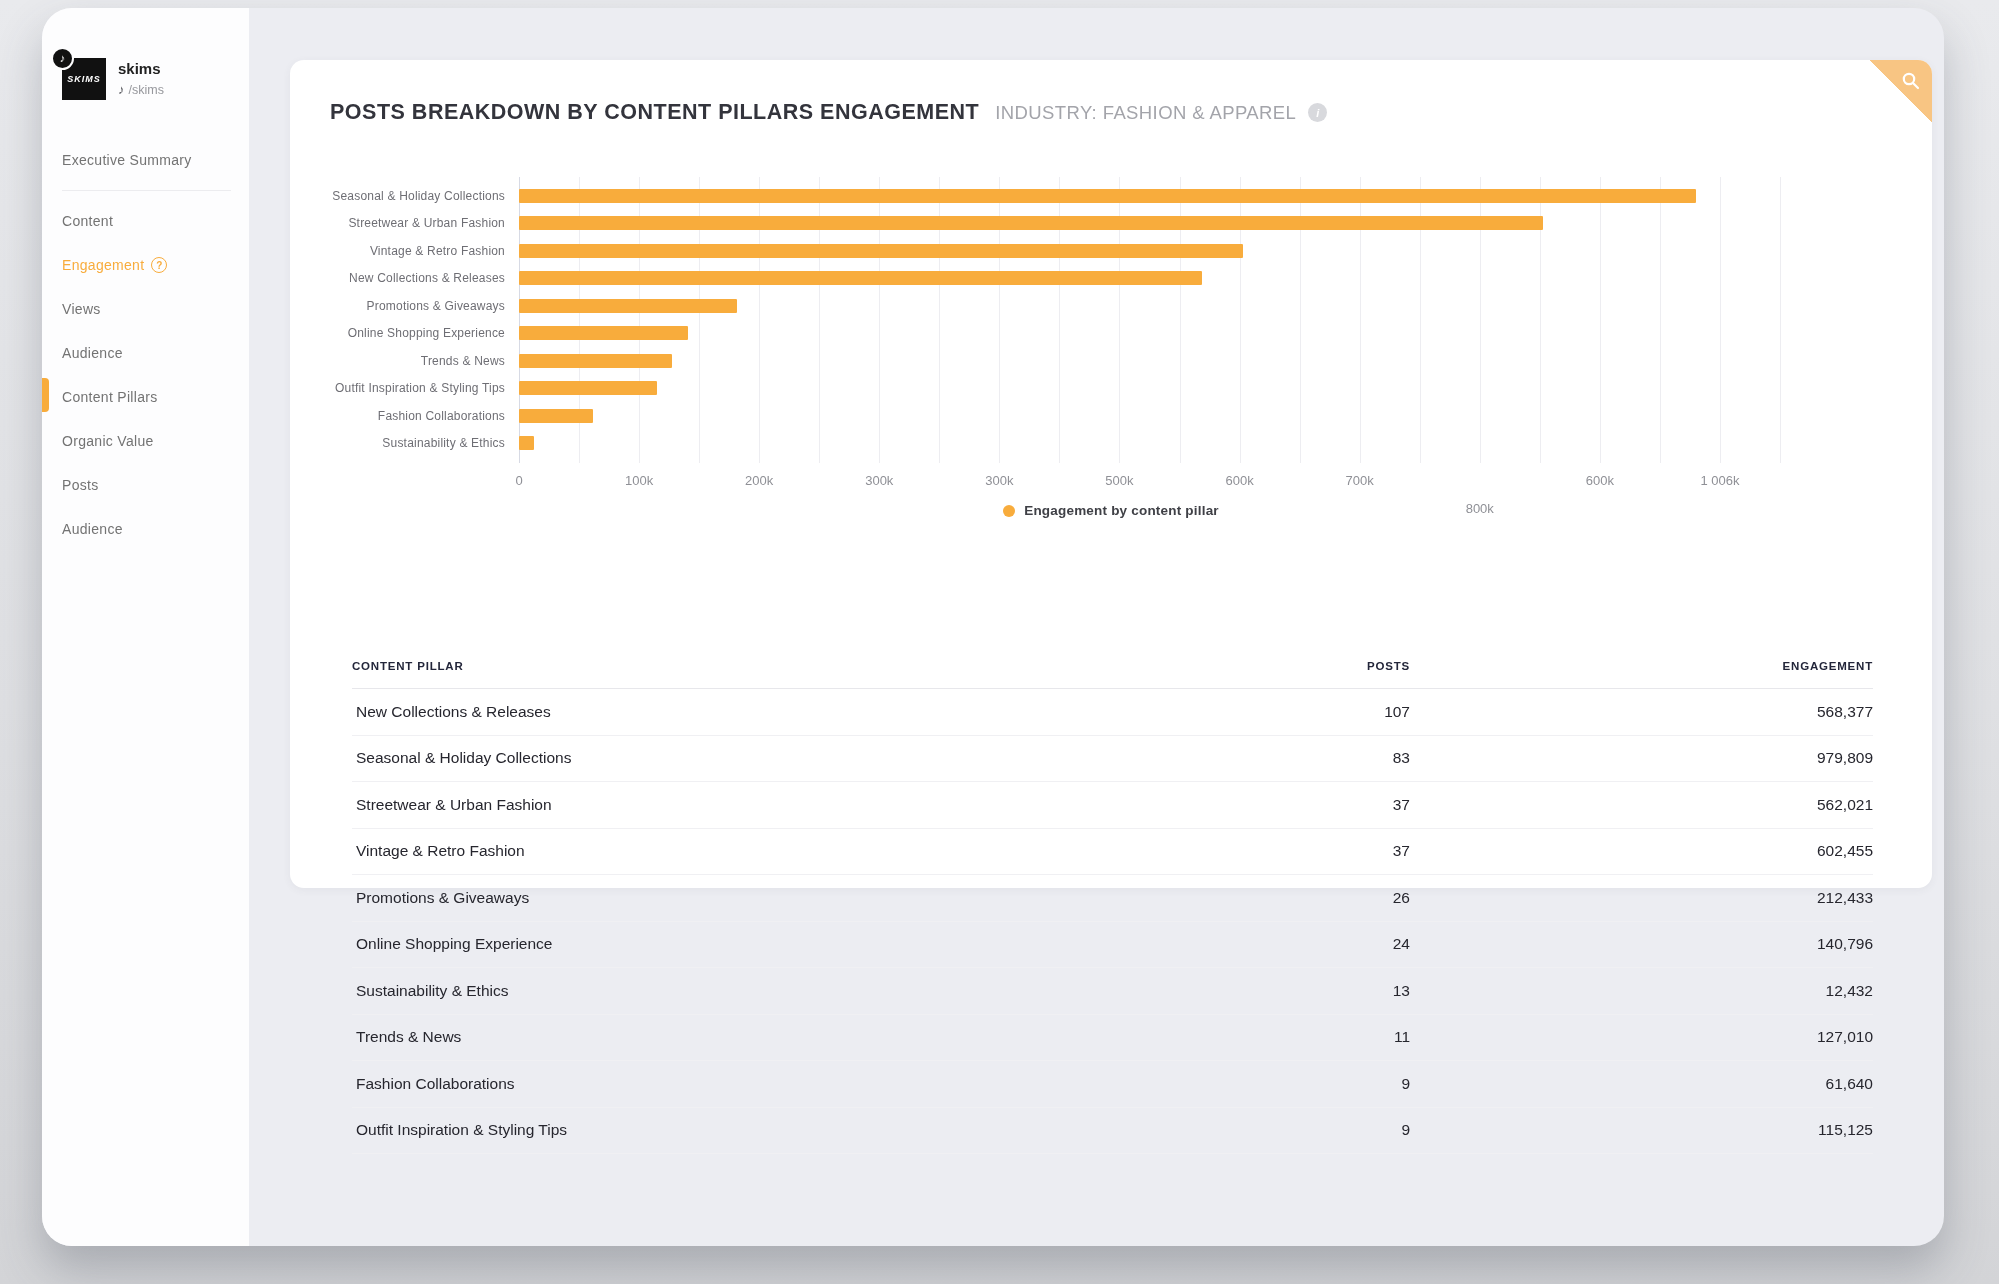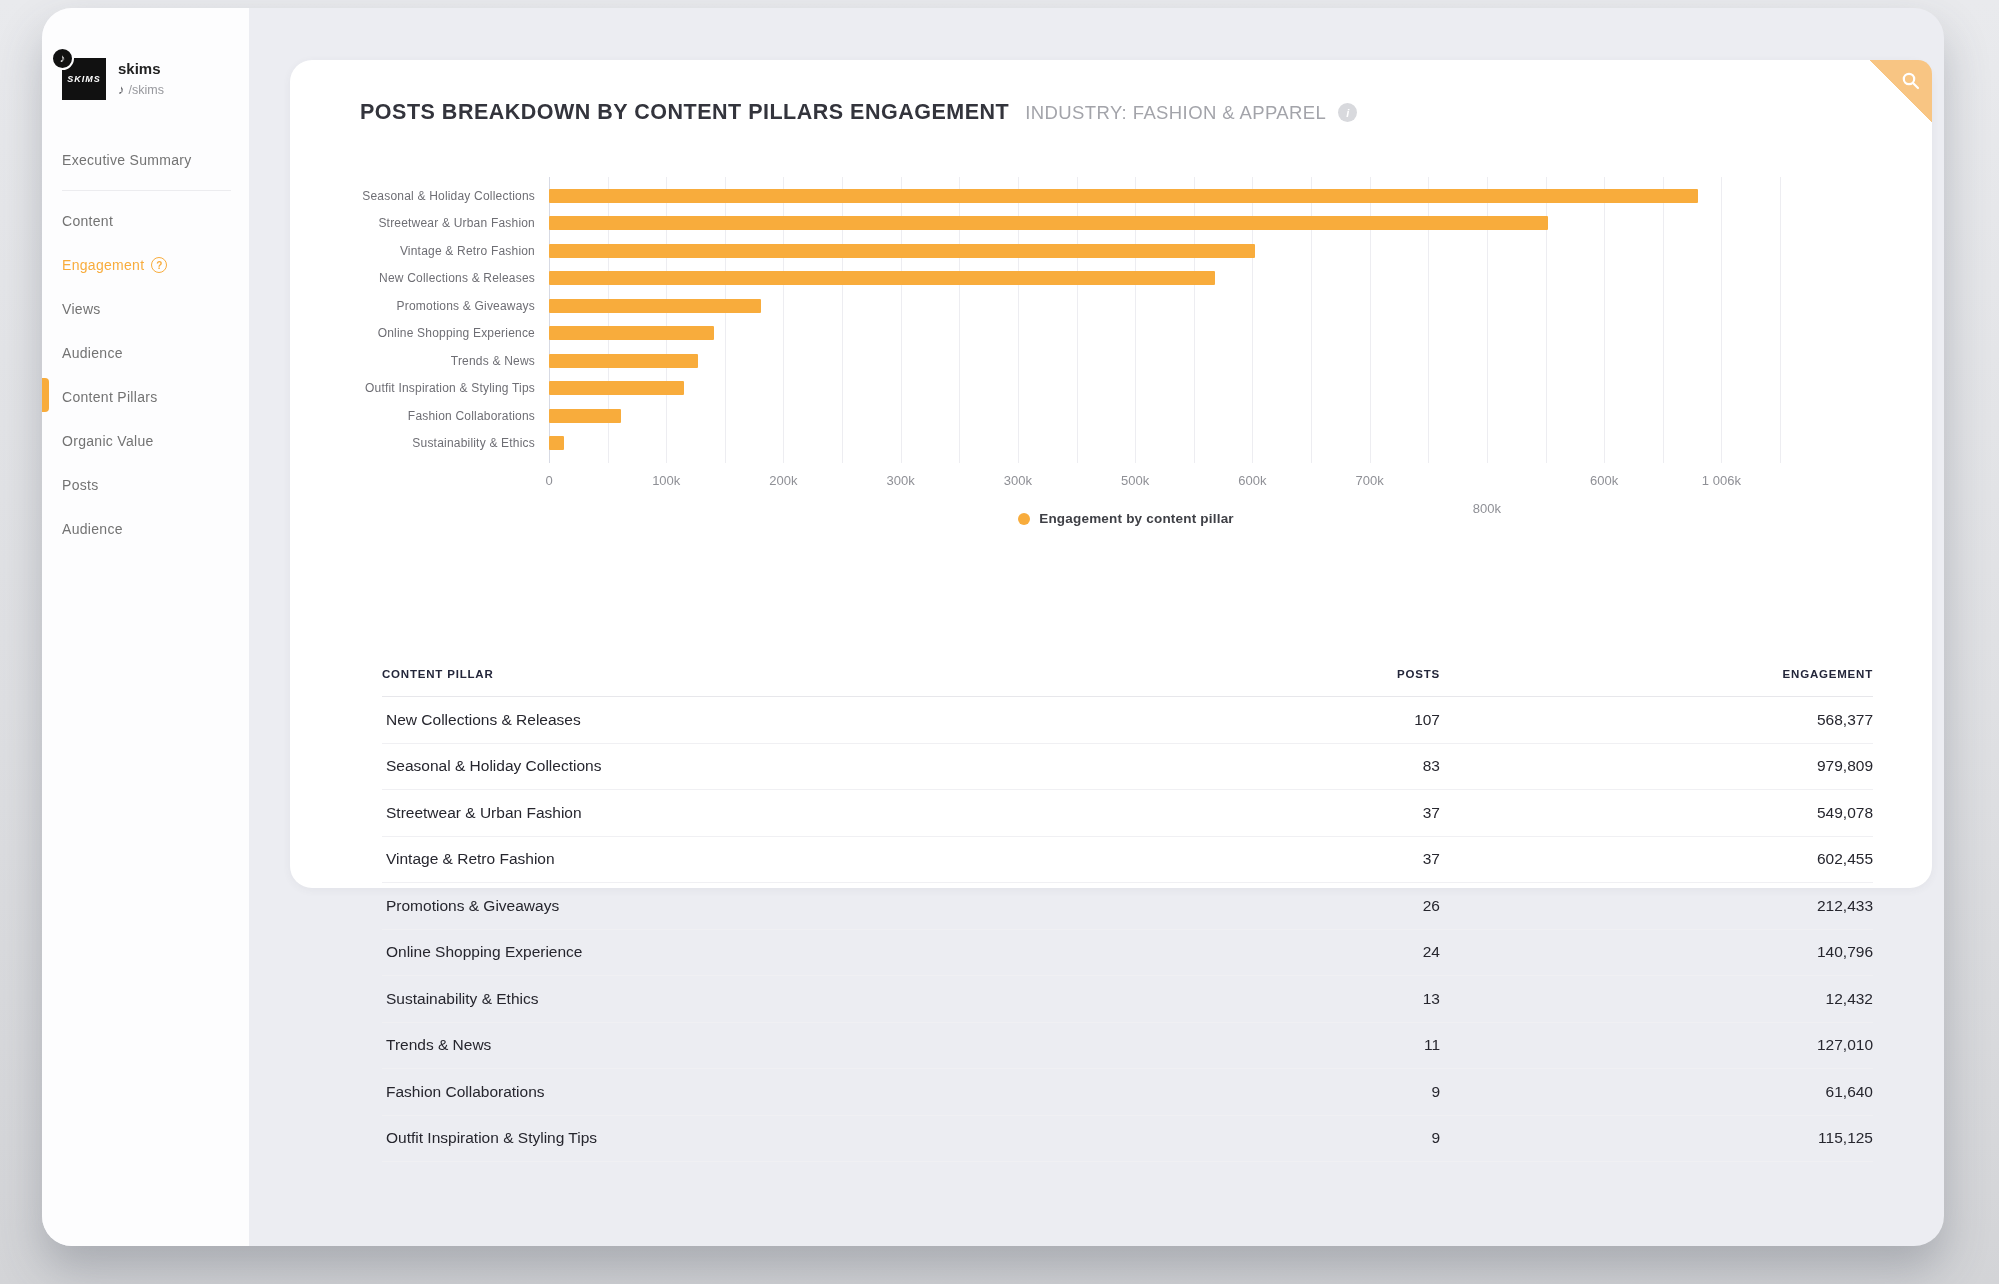--- a/index.html
+++ b/index.html
@@ -51,21 +51,21 @@
     font-size:10px;color:var(--accent);font-weight:bold;
   }
   .mdivider{border:none;border-top:1px solid #ececef;margin:8px 4px 8px 0;}
   .active-indicator{
     position:absolute;left:0;width:7px;height:34px;background:var(--accent);
     border-radius:0 4px 4px 0;
   }
   
   .card{
     position:absolute;left:248px;top:52px;width:1642px;height:828px;
-    background:#fff;border-radius:22px;box-shadow:0 2px 8px rgba(60,64,80,.06);padding-left:30px;
+    background:#fff;border-radius:14px;box-shadow:0 2px 8px rgba(60,64,80,.06);
   }
   .corner{
     position:absolute;right:0;top:0;width:62px;height:62px;
     background:linear-gradient(to bottom left,#F8C583 50%,transparent 50.5%);
     border-top-right-radius:14px;cursor:pointer;
   }
   .corner svg{position:absolute;right:9px;top:9px;}
   .hdr{display:flex;align-items:center;margin:40px 40px 0 40px;}
   .hdr h1{
     font-size:21.5px;font-weight:600;color:var(--ink);letter-spacing:.5px;white-space:nowrap;
@@ -91,21 +91,21 @@
   }
   .cbar{
     position:relative;height:14px;top:6.75px;background:var(--accent);border-radius:1px;z-index:1;
   }
   .axis{position:relative;margin:6px 152px 0 229px;height:22px;}
   .tick{
     position:absolute;top:4px;transform:translateX(-50%);
     font-size:13px;color:#8f9096;white-space:nowrap;
   }
   .legend{
-    margin-top:20px;display:flex;align-items:center;justify-content:center;gap:9px;cursor:pointer;
+    margin-top:12px;display:flex;align-items:center;justify-content:center;gap:9px;cursor:pointer;
   }
   .legend .dot{width:12px;height:12px;border-radius:50%;background:var(--accent);}
   .legend span:last-child{font-size:13.5px;font-weight:bold;color:#3f4046;letter-spacing:.2px;}
   
   .table{margin:142px 59px 0 62px;}
   .thead{
     display:flex;align-items:center;border-bottom:1px solid #e7e7eb;padding-bottom:16px;
   }
   .th{font-size:11.5px;font-weight:bold;color:#23263a;letter-spacing:.8px;text-transform:uppercase;}
   .trow{
@@ -287,21 +287,21 @@
             <span class="c-eng">568,377</span>
           </div>
           <div class="trow">
             <span class="c-pillar">Seasonal &amp; Holiday Collections</span>
             <span class="c-posts">83</span>
             <span class="c-eng">979,809</span>
           </div>
           <div class="trow">
             <span class="c-pillar">Streetwear &amp; Urban Fashion</span>
             <span class="c-posts">37</span>
-            <span class="c-eng">549,078</span>
+            <span class="c-eng">562,021</span>
           </div>
           <div class="trow">
             <span class="c-pillar">Vintage &amp; Retro Fashion</span>
             <span class="c-posts">37</span>
             <span class="c-eng">602,455</span>
           </div>
           <div class="trow">
             <span class="c-pillar">Promotions &amp; Giveaways</span>
             <span class="c-posts">26</span>
             <span class="c-eng">212,433</span>

